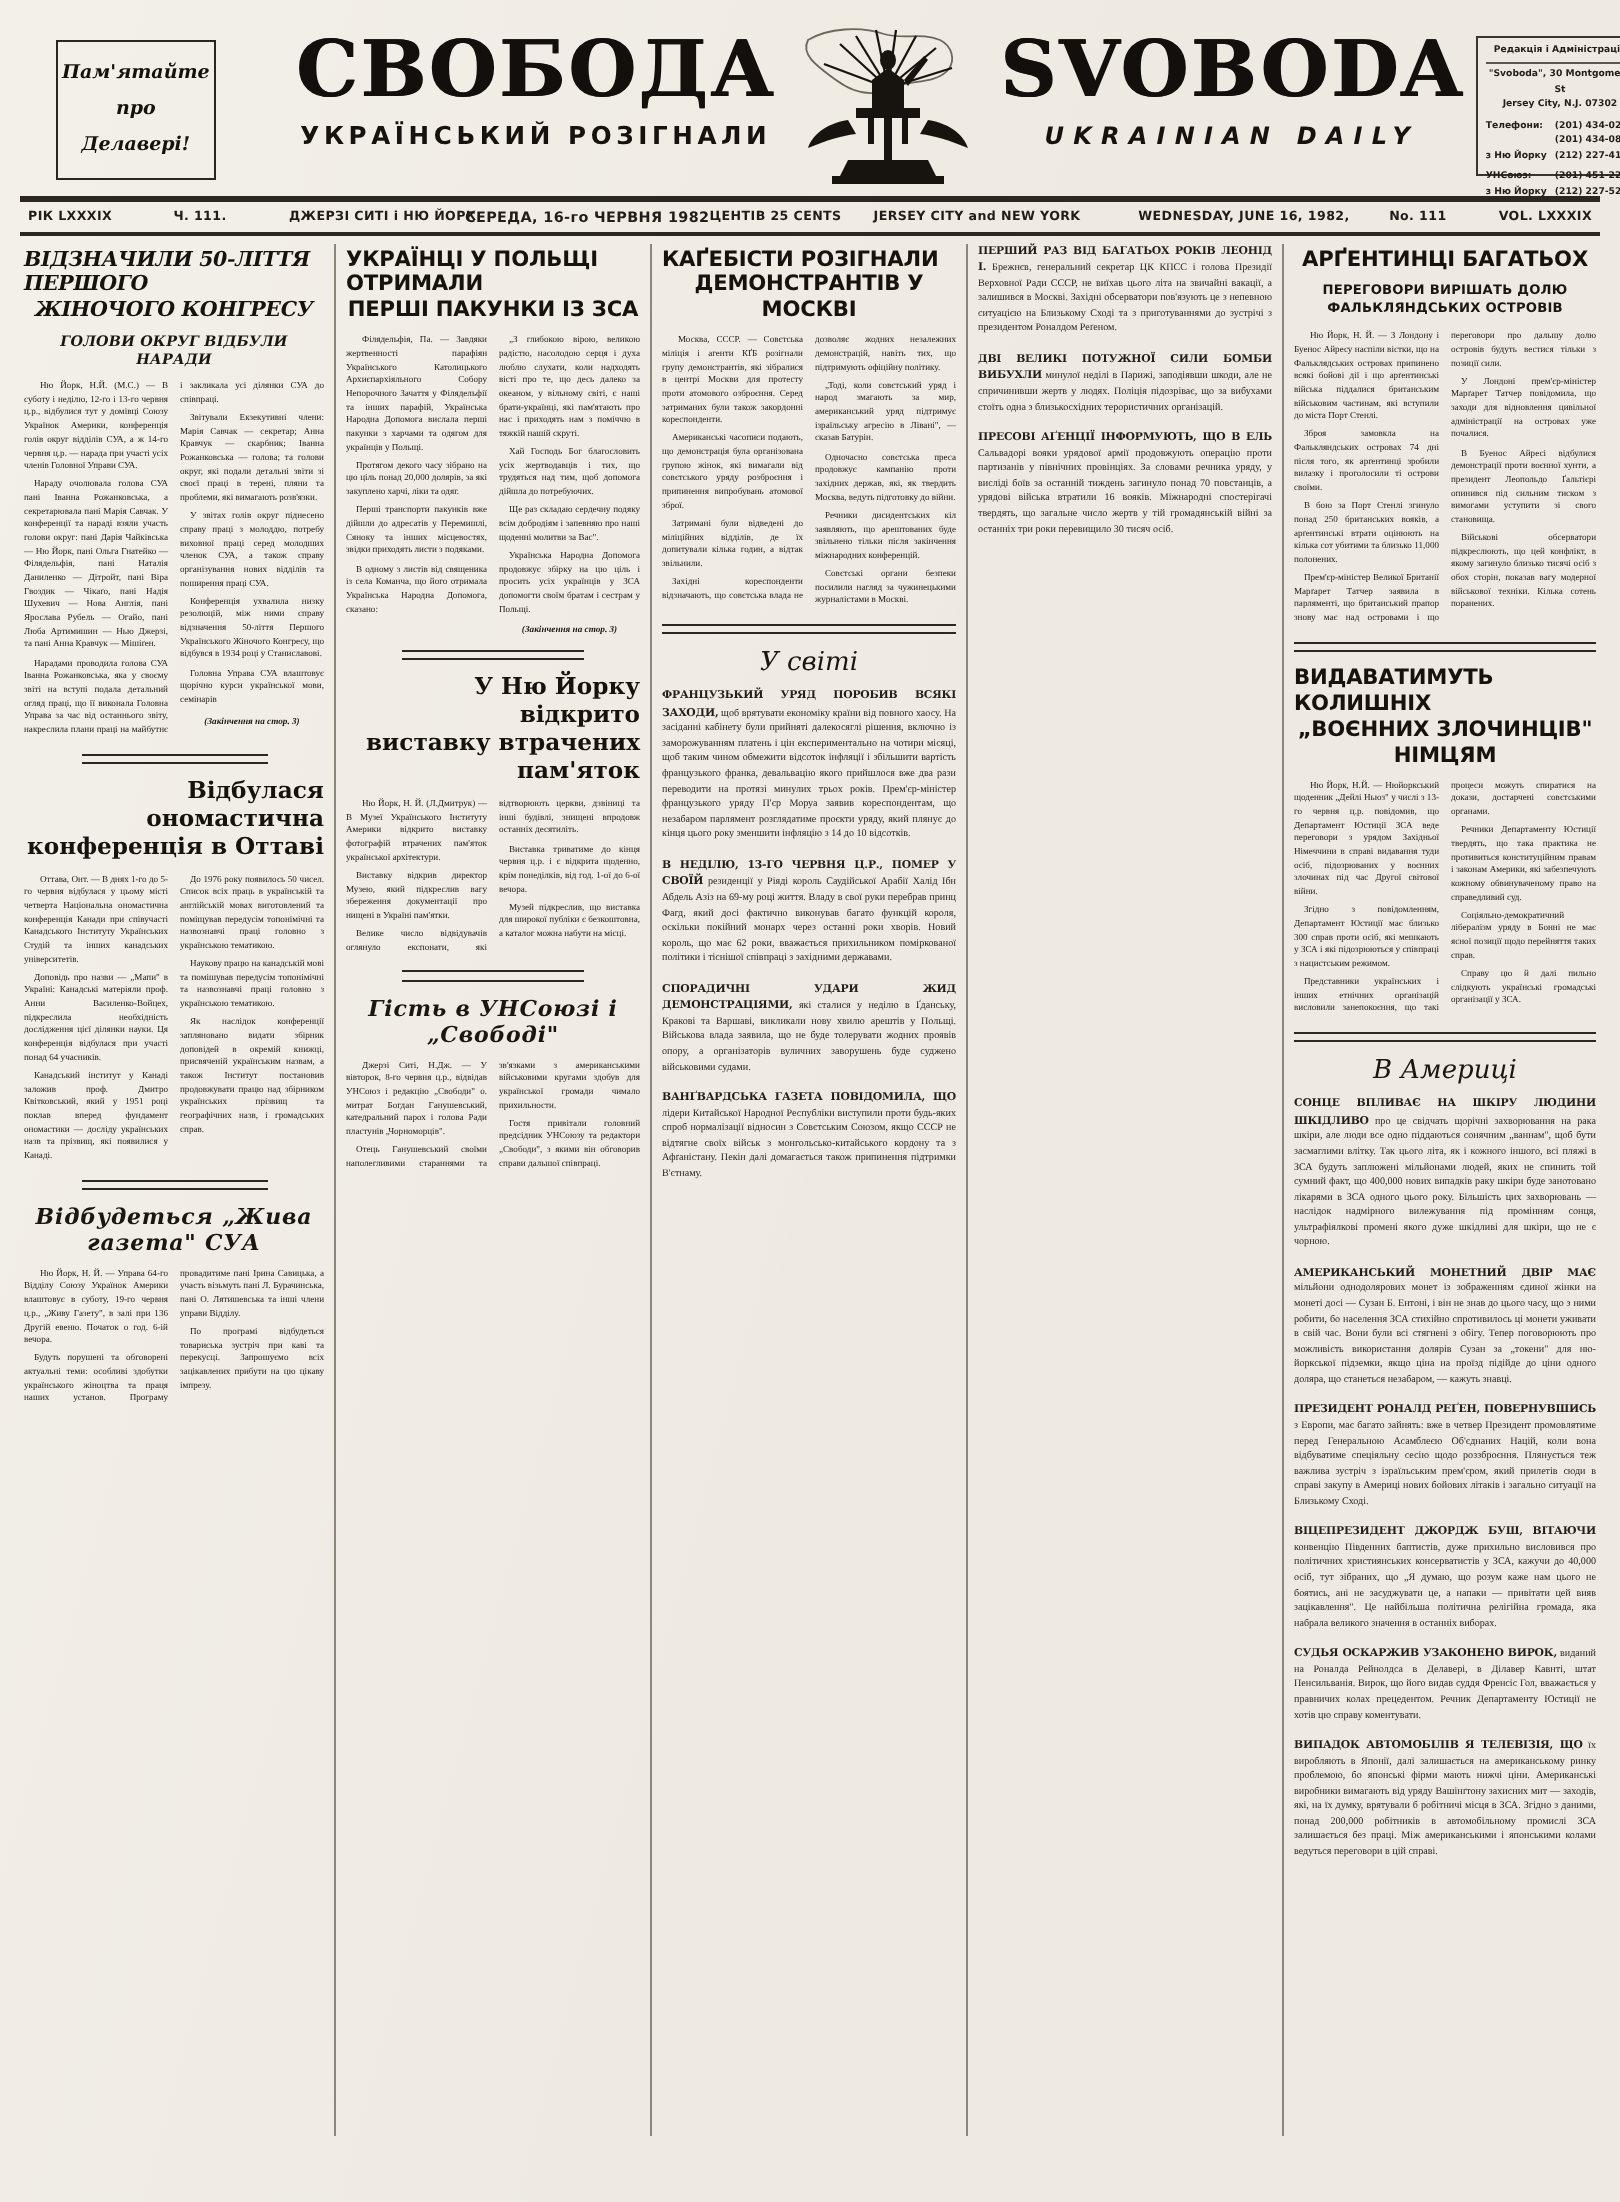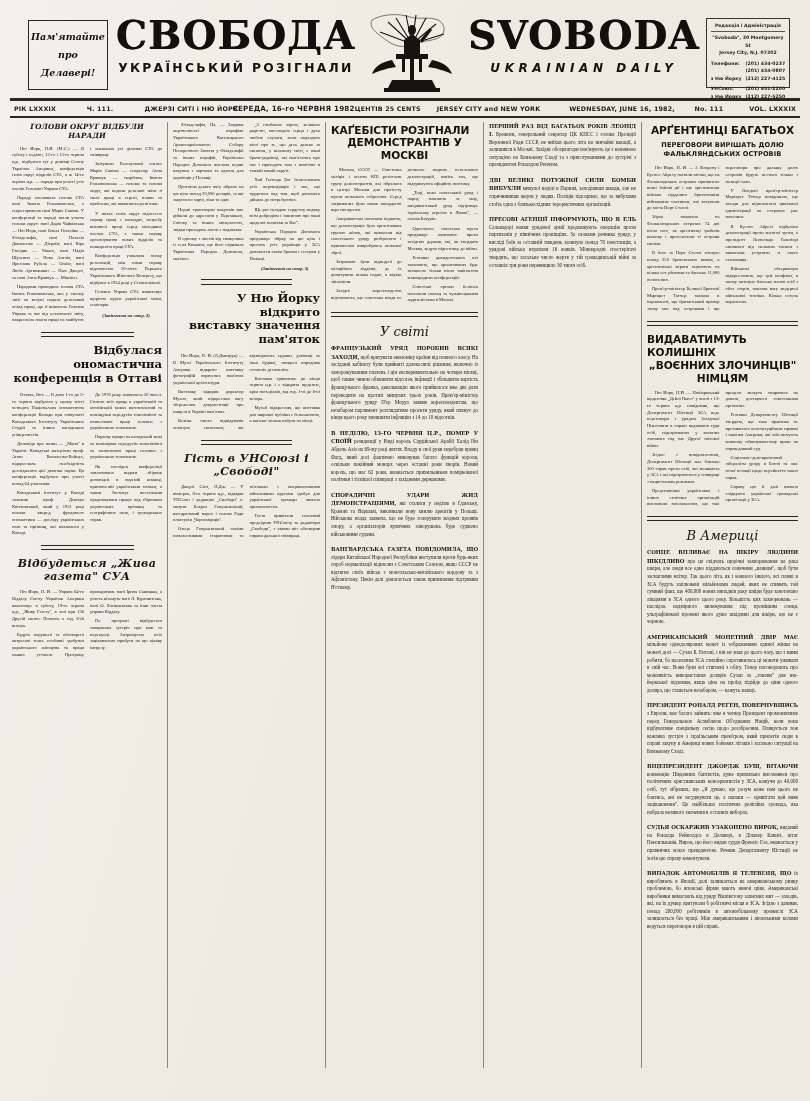--- a/index.html
+++ b/index.html
@@ -31,20 +31,21 @@
     padding:4px 2px;margin:4px 4px 6px 18px;
     font-family:"DejaVu Serif", serif;
     font-style:italic;font-weight:bold;
     font-size:9.5px;line-height:1.9;color:#15110d;
     text-align:center;
   }
   .nameplate{
     flex:1;position:relative;
     display:flex;align-items:flex-start;justify-content:center;
     padding-left:4px;
+    margin-left:32px;
   }
   .title-wrap{display:flex;align-items:flex-start;gap:0;width:100%;justify-content:center;}
   .side{display:flex;flex-direction:column;align-items:center;}
   .big-title{
     font-family:"DejaVu Serif", serif;
     font-weight:bold;
     font-size:39px;
     letter-spacing:1.2px;
     line-height:0.98;
     color:#120f0c;
@@ -317,20 +318,24 @@
     <span class="dl-7">WEDNESDAY, JUNE 16, 1982,</span>
     <span class="dl-8">No. 111</span>
     <span class="dl-9">VOL. LXXXIX</span>
   </div>
 
   <div class="content">
 
     <div class="col first">
 
       <article>
+        <h1 class="hl c1">
+          <span class="ln1">ВІДЗНАЧИЛИ 50-ЛІТТЯ ПЕРШОГО</span>
+          <span class="ln2">ЖІНОЧОГО КОНГРЕСУ</span>
+        </h1>
         <h2 class="sub">ГОЛОВИ ОКРУГ ВІДБУЛИ НАРАДИ</h2>
         <div class="two">
           <p class="bt first">Ню Йорк, Н.Й. (М.С.) — В суботу і неділю, 12-го і 13-го червня ц.р., відбулися тут у домівці Союзу Українок Америки, конференція голів округ відділів СУА, а ж 14-го червня ц.р. — нарада при участі усіх членів Головної Управи СУА.</p>
           <p class="bt">Нараду очолювала голова СУА пані Іванна Рожанковська, а секретарювала пані Марія Савчак. У конференції та нараді взяли участь голови округ: пані Дарія Чайківська — Ню Йорк, пані Ольга Гнатейко — Філядельфія, пані Наталія Даниленко — Дітройт, пані Віра Гвоздик — Чікаґо, пані Надія Шухевич — Нова Англія, пані Ярослава Рубель — Огайо, пані Люба Артимишин — Нью Джерзі, та пані Анна Кравчук — Мішіґен.</p>
           <p class="bt">Нарадами проводила голова СУА Іванна Рожанковська, яка у своєму звіті на вступі подала детальний огляд праці, що її виконала Головна Управа за час від останнього звіту, накреслила плани праці на майбутнє і закликала усі ділянки СУА до співпраці.</p>
           <p class="bt">Звітували Екзекутивні члени: Марія Савчак — секретар; Анна Кравчук — скарбник; Іванна Рожанковська — голова; та голови округ, які подали детальні звіти зі своєї праці в терені, пляни та проблеми, які вимагають розв'язки.</p>
           <p class="bt">У звітах голів округ піднесено справу праці з молоддю, потребу виховної праці серед молодших членок СУА, а також справу організування нових відділів та поширення праці СУА.</p>
           <p class="bt">Конференція ухвалила низку резолюцій, між ними справу відзначення 50-ліття Першого Українського Жіночого Конгресу, що відбувся в 1934 році у Станиславові.</p>
           <p class="bt">Головна Управа СУА влаштовує щорічно курси української мови, семінарів</p>
           <p class="cont">(Закінчення на стор. 3)</p>
@@ -362,39 +367,43 @@
           <p class="bt first">Ню Йорк, Н. Й. — Управа 64-го Відділу Союзу Українок Америки влаштовує в суботу, 19-го червня ц.р., „Живу Газету", в залі при 136 Другій евеню. Початок о год. 6-ій вечора.</p>
           <p class="bt">Будуть порушені та обговорені актуальні теми: особливі здобутки українського жіноцтва та праця наших установ. Програму провадитиме пані Ірина Савицька, а участь візьмуть пані Л. Бурачинська, пані О. Лятишевська та інші члени управи Відділу.</p>
           <p class="bt">По програмі відбудеться товариська зустріч при каві та перекусці. Запрошуємо всіх зацікавлених прибути на цю цікаву імпрезу.</p>
         </div>
       </article>
     </div>
 
     <div class="col">
 
       <article>
+        <h1 class="hl">
+          <span class="ln1">УКРАЇНЦІ У ПОЛЬЩІ ОТРИМАЛИ</span>
+          <span class="ln2">ПЕРШІ ПАКУНКИ ІЗ ЗСА</span>
+        </h1>
         <div class="two">
           <p class="bt first">Філядельфія, Па. — Завдяки жертвенності парафіян Українського Католицького Архиєпархіяльного Собору Непорочного Зачаття у Філядельфії та інших парафій, Українська Народна Допомога вислала перші пакунки з харчами та одягом для українців у Польщі.</p>
           <p class="bt">Протягом декого часу зібрано на цю ціль понад 20,000 долярів, за які закуплено харчі, ліки та одяг.</p>
           <p class="bt">Перші транспорти пакунків вже дійшли до адресатів у Перемишлі, Сяноку та інших місцевостях, звідки приходять листи з подяками.</p>
           <p class="bt">В одному з листів від священика із села Команча, що його отримала Українська Народна Допомога, сказано:</p>
           <p class="bt">„З глибокою вірою, великою радістю, насолодою серця і духа люблю слухати, коли надходять вісті про те, що десь далеко за океаном, у вільному світі, є наші брати-українці, які пам'ятають про нас і приходять нам з поміччю в тяжкій нашій скруті.</p>
           <p class="bt">Хай Господь Бог благословить усіх жертводавців і тих, що трудяться над тим, щоб допомога дійшла до потребуючих.</p>
           <p class="bt">Ще раз складаю сердечну подяку всім добродіям і запевняю про наші щоденні молитви за Вас".</p>
           <p class="bt">Українська Народна Допомога продовжує збірку на цю ціль і просить усіх українців у ЗСА допомогти своїм братам і сестрам у Польщі.</p>
           <p class="cont">(Закінчення на стор. 3)</p>
         </div>
       </article>
 
       <div class="divider"></div>
 
       <article>
         <h3 class="mid">
           <span class="ln1">У Ню Йорку відкрито</span>
-          <span class="ln2">виставку значення пам'яток</span>
+          <span class="ln2">виставку втрачених пам'яток</span>
         </h3>
         <div class="two">
           <p class="bt first">Ню Йорк, Н. Й. (Л.Дми­трук) — В Музеї Українського Інституту Америки відкрито виставку фотографій втрачених пам'яток української архітектури.</p>
           <p class="bt">Виставку відкрив директор Музею, який підкреслив вагу збереження документації про нищені в Україні пам'ятки.</p>
           <p class="bt">Велике число відвідувачів оглянуло експонати, які відтворюють церкви, дзвіниці та інші будівлі, знищені впродовж останніх десятиліть.</p>
           <p class="bt">Виставка триватиме до кінця червня ц.р. і є відкрита щоденно, крім понеділків, від год. 1-ої до 6-ої вечора.</p>
           <p class="bt">Музей підкреслив, що виставка для широкої публіки є безкоштовна, а каталог можна набути на місці.</p>
         </div>
       </article>
 

